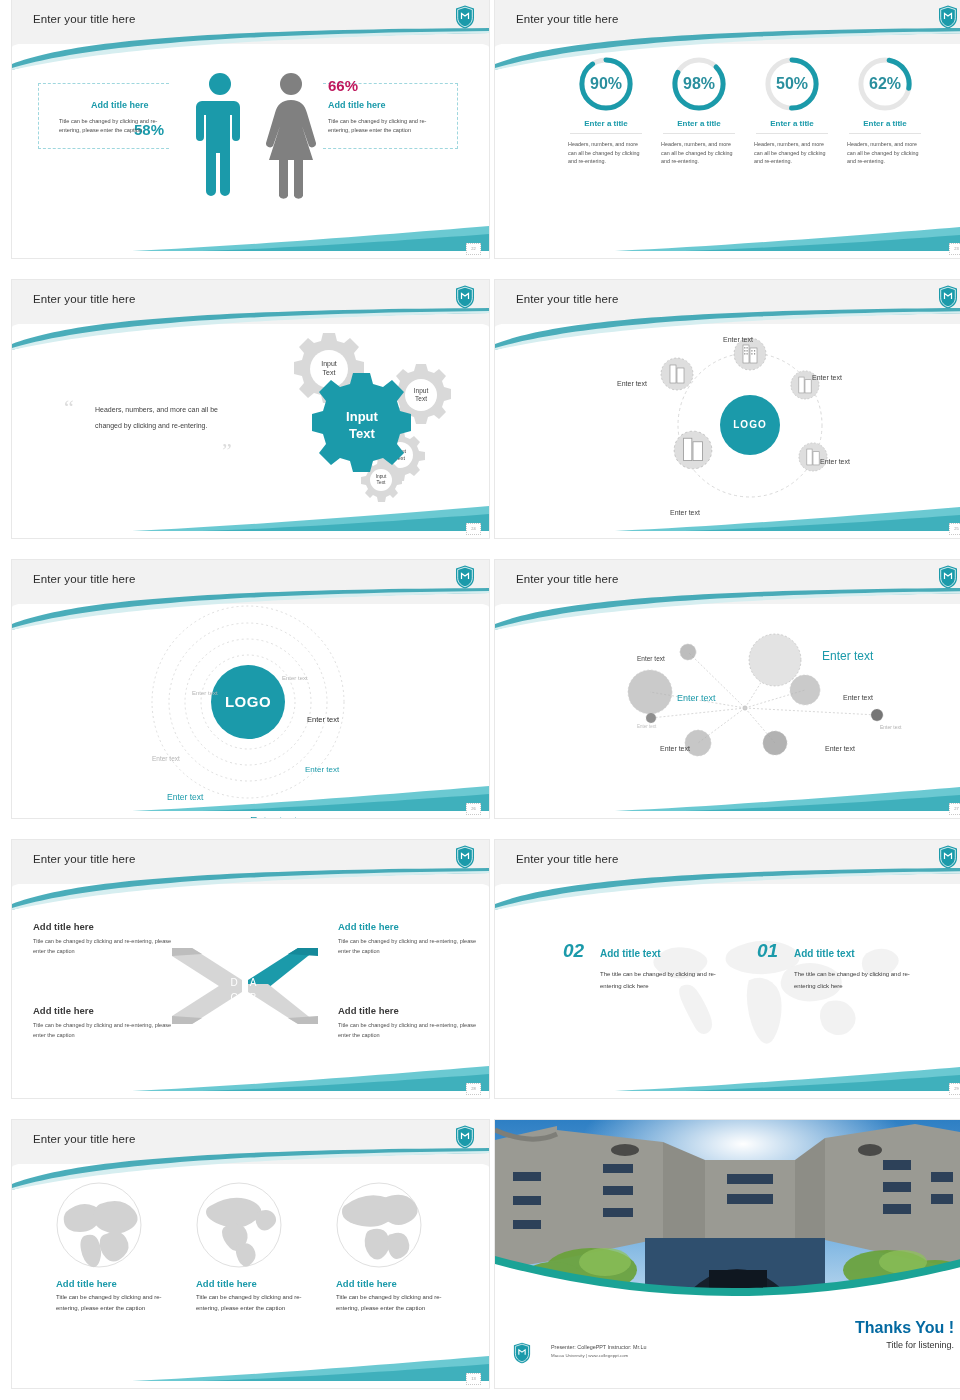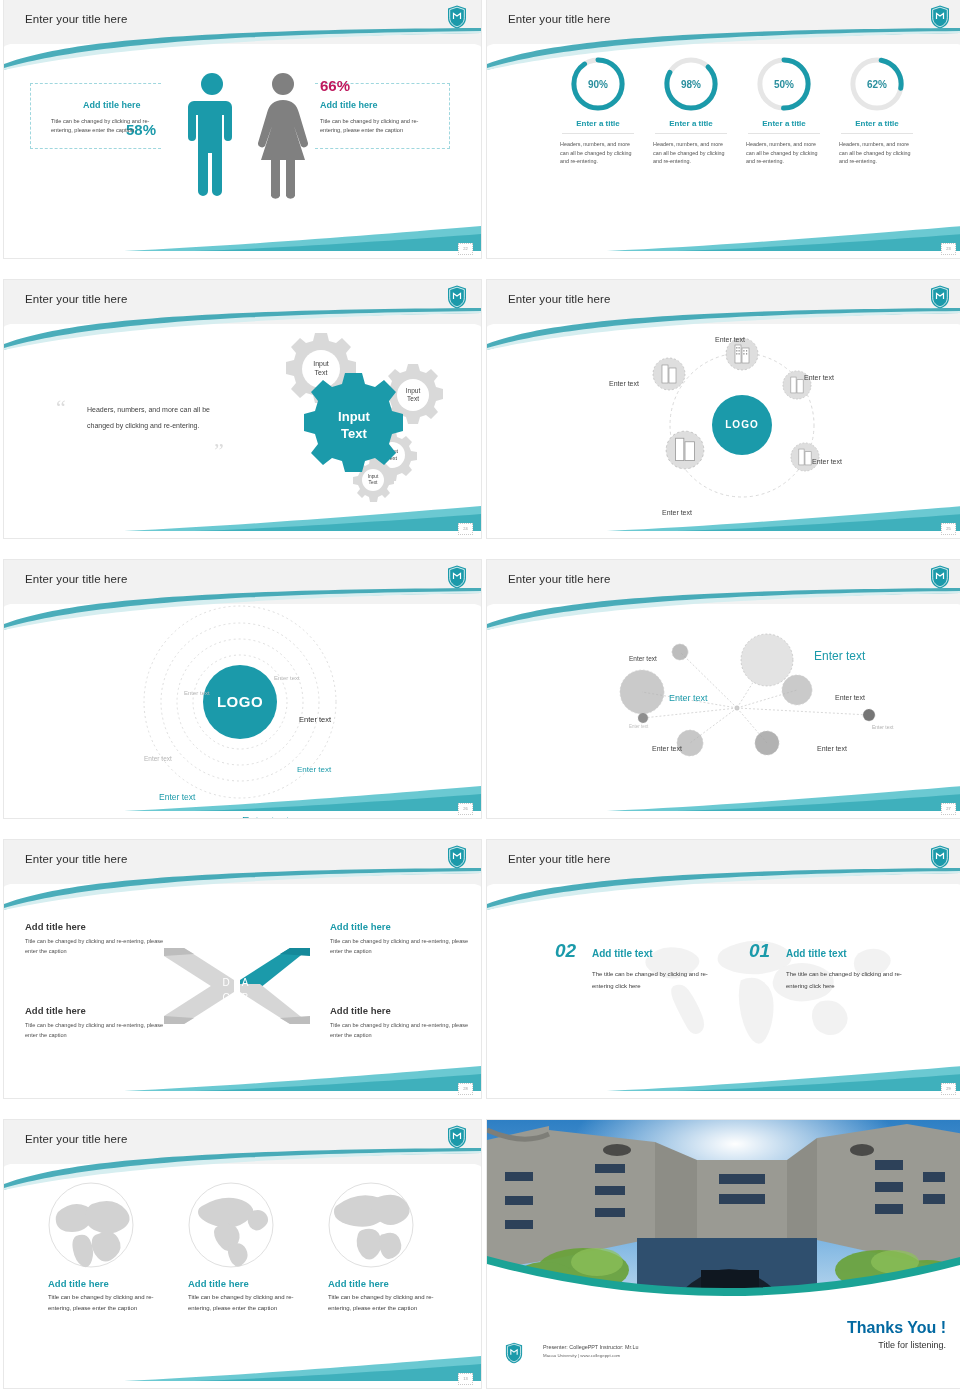--- a/index.html
+++ b/index.html
@@ -1,18 +1,18 @@
 <!DOCTYPE html>
 <html><head>
 <meta charset="utf-8">
 <style>
   html,body{margin:0;padding:0;background:#ffffff;}
   body{width:960px;height:1400px;font-family:"Liberation Sans","DejaVu Sans",sans-serif;}
   .grid{display:grid;grid-template-columns:477px 477px;grid-template-rows:258px 258px 258px 258px 268px;
-        column-gap:6px;row-gap:22px;padding:0 0 0 4px;width:824px;height:1400px;box-sizing:border-box;}
+        column-gap:6px;row-gap:22px;padding:0 0 0 12px;width:824px;height:1400px;box-sizing:border-box;}
   .slide{position:relative;overflow:hidden;background:#f2f2f2;box-shadow:0 0 0 1px #e8e8e8;}
   
   .hdr{position:absolute;left:0;top:0;width:100%;height:44px;background:#f2f2f2;}
   .slide-title{position:absolute;left:21px;top:13px;font-size:11.5px;color:#2b2b2b;letter-spacing:.1px;}
   .logo{position:absolute;right:14px;top:5px;width:20px;height:24px;}
   
   .stage{position:absolute;left:0;top:34px;right:0;bottom:0;background:#ffffff;
          border-radius:100% 100% 0 0 / 26px 26px 0 0;}
   .stage-cover{position:absolute;left:0;top:56px;right:0;bottom:0;background:#ffffff;}
   .swoosh{position:absolute;left:0;top:28px;width:100%;height:42px;pointer-events:none;}
@@ -26,21 +26,21 @@
   
   .s1-wrap{position:absolute;left:0;top:55px;width:100%;height:180px;}
   .person{position:absolute;top:16px;}
   .pct{position:absolute;font-size:15px;font-weight:bold;}
   .addtitle{position:absolute;font-size:9px;font-weight:bold;color:#1b9aaa;}
   .bracket{position:absolute;border:1px dashed #9fd7de;}
   
   .donutcol{position:absolute;top:56px;width:94px;text-align:center;}
   .donut{position:relative;width:56px;height:56px;margin:0 auto;}
   .donut .val{position:absolute;left:0;top:0;width:56px;height:56px;display:flex;align-items:center;
-              justify-content:center;font-size:10px;font-weight:bold;color:#2a8f9e;}
+              justify-content:center;font-size:16px;font-weight:bold;color:#2a8f9e;}
   .dtitle{margin-top:7px;font-size:8px;font-weight:bold;color:#1b9aaa;}
   .dline{width:72px;height:1px;background:#e3e3e3;margin:5px auto 6px;}
   .dtext{font-size:5.4px;line-height:8.6px;color:#555;width:76px;margin:0 auto;text-align:left;}
   
   .quote{position:absolute;font-size:22px;color:#dcdcdc;font-family:"Liberation Serif",serif;}
   
   .enter{position:absolute;font-size:7px;color:#3f3f3f;white-space:nowrap;}
   .enter-t{position:absolute;font-size:7px;color:#1b9aaa;white-space:nowrap;}
   
   .col-title{position:absolute;font-size:9.5px;font-weight:bold;}

